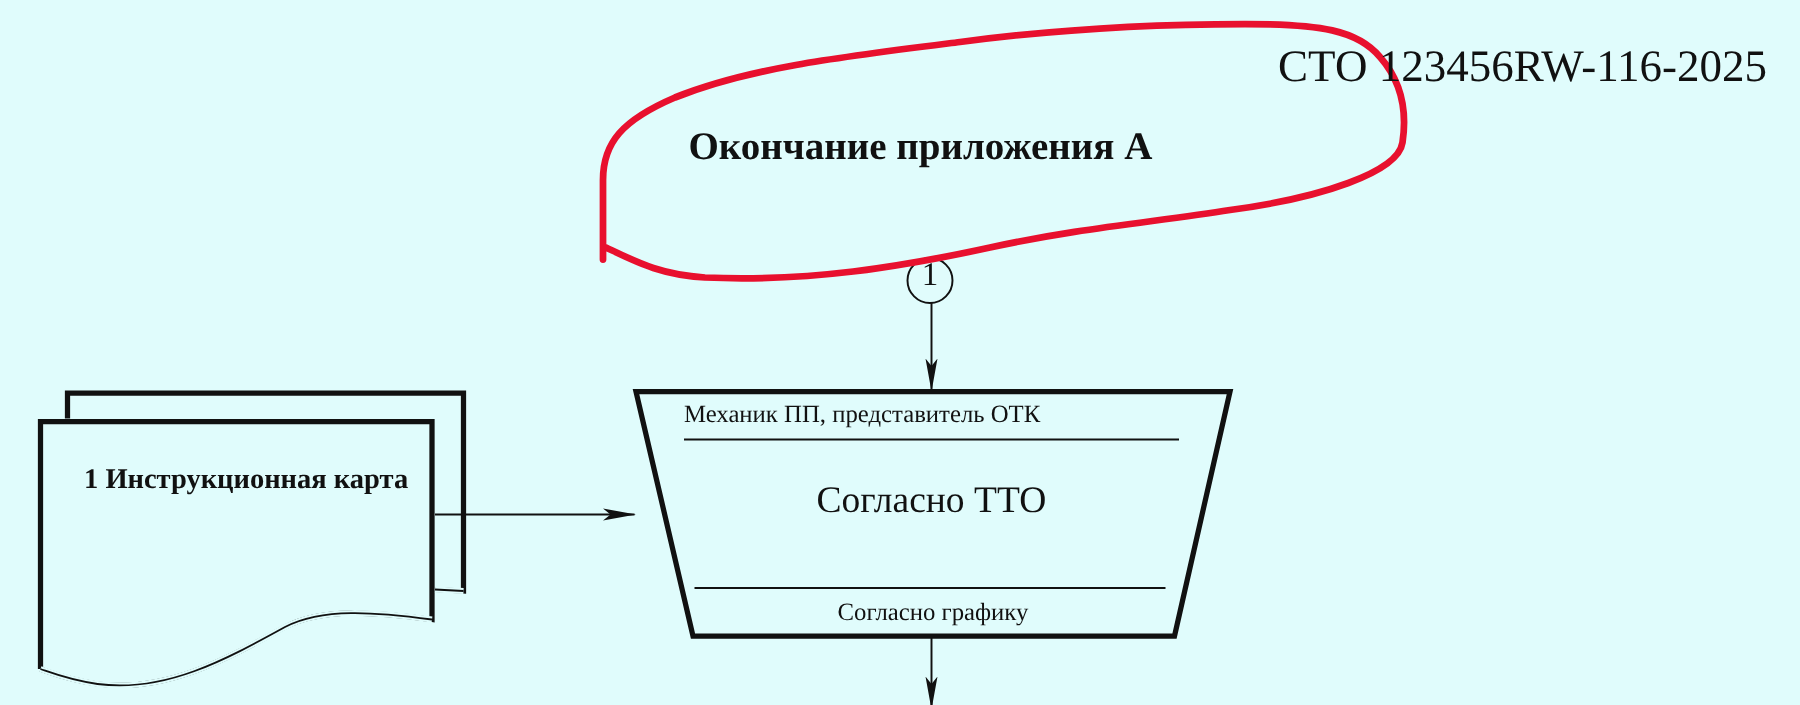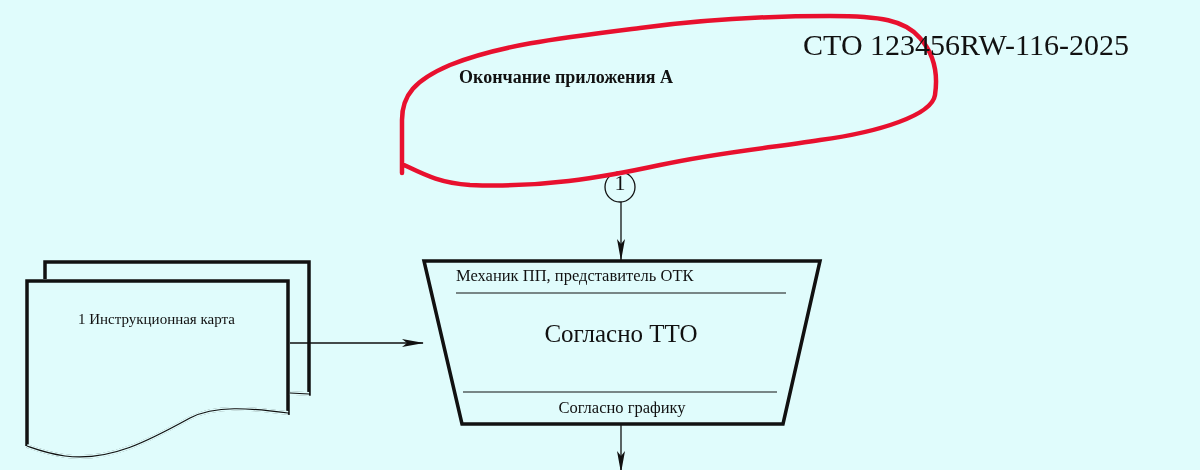--- a/index.html
+++ b/index.html
@@ -19,42 +19,43 @@
       position: absolute;
       left: 0; top: 0;
       width: 1200px; height: 470px;
     }
     .txt {
       position: absolute;
       white-space: nowrap;
       color: #111;
     }
     .doc-code {
-      left: 803px; top: 28px;
+      left: 852px; top: 28px;
       font-size: 30px;
       letter-spacing: 0px;
       text-align: center;
     }
     .title {
-      left: 459px; top: 67px;
-      font-size: 18px;
+      left: 459px; top: 83px;
+      font-size: 26px;
       font-weight: bold;
     }
     .conn-num {
       left: 613px; top: 170px;
       font-size: 22px;
       width: 14px;
       text-align: center;
     }
     .doc-list {
-      left: 78px; top: 309px;
-      font-size: 15px;
+      left: 56px; top: 309px;
+      font-size: 19px;
       line-height: 21px;
       white-space: normal;
       width: 230px;
+      font-weight: bold;
     }
     .doc-list div { white-space: nowrap; }
     .performer {
       left: 456px; top: 266px;
       width: 330px;
       text-align: left;
       font-size: 16.5px;
     }
     .process {
       left: 440px; top: 320px;

